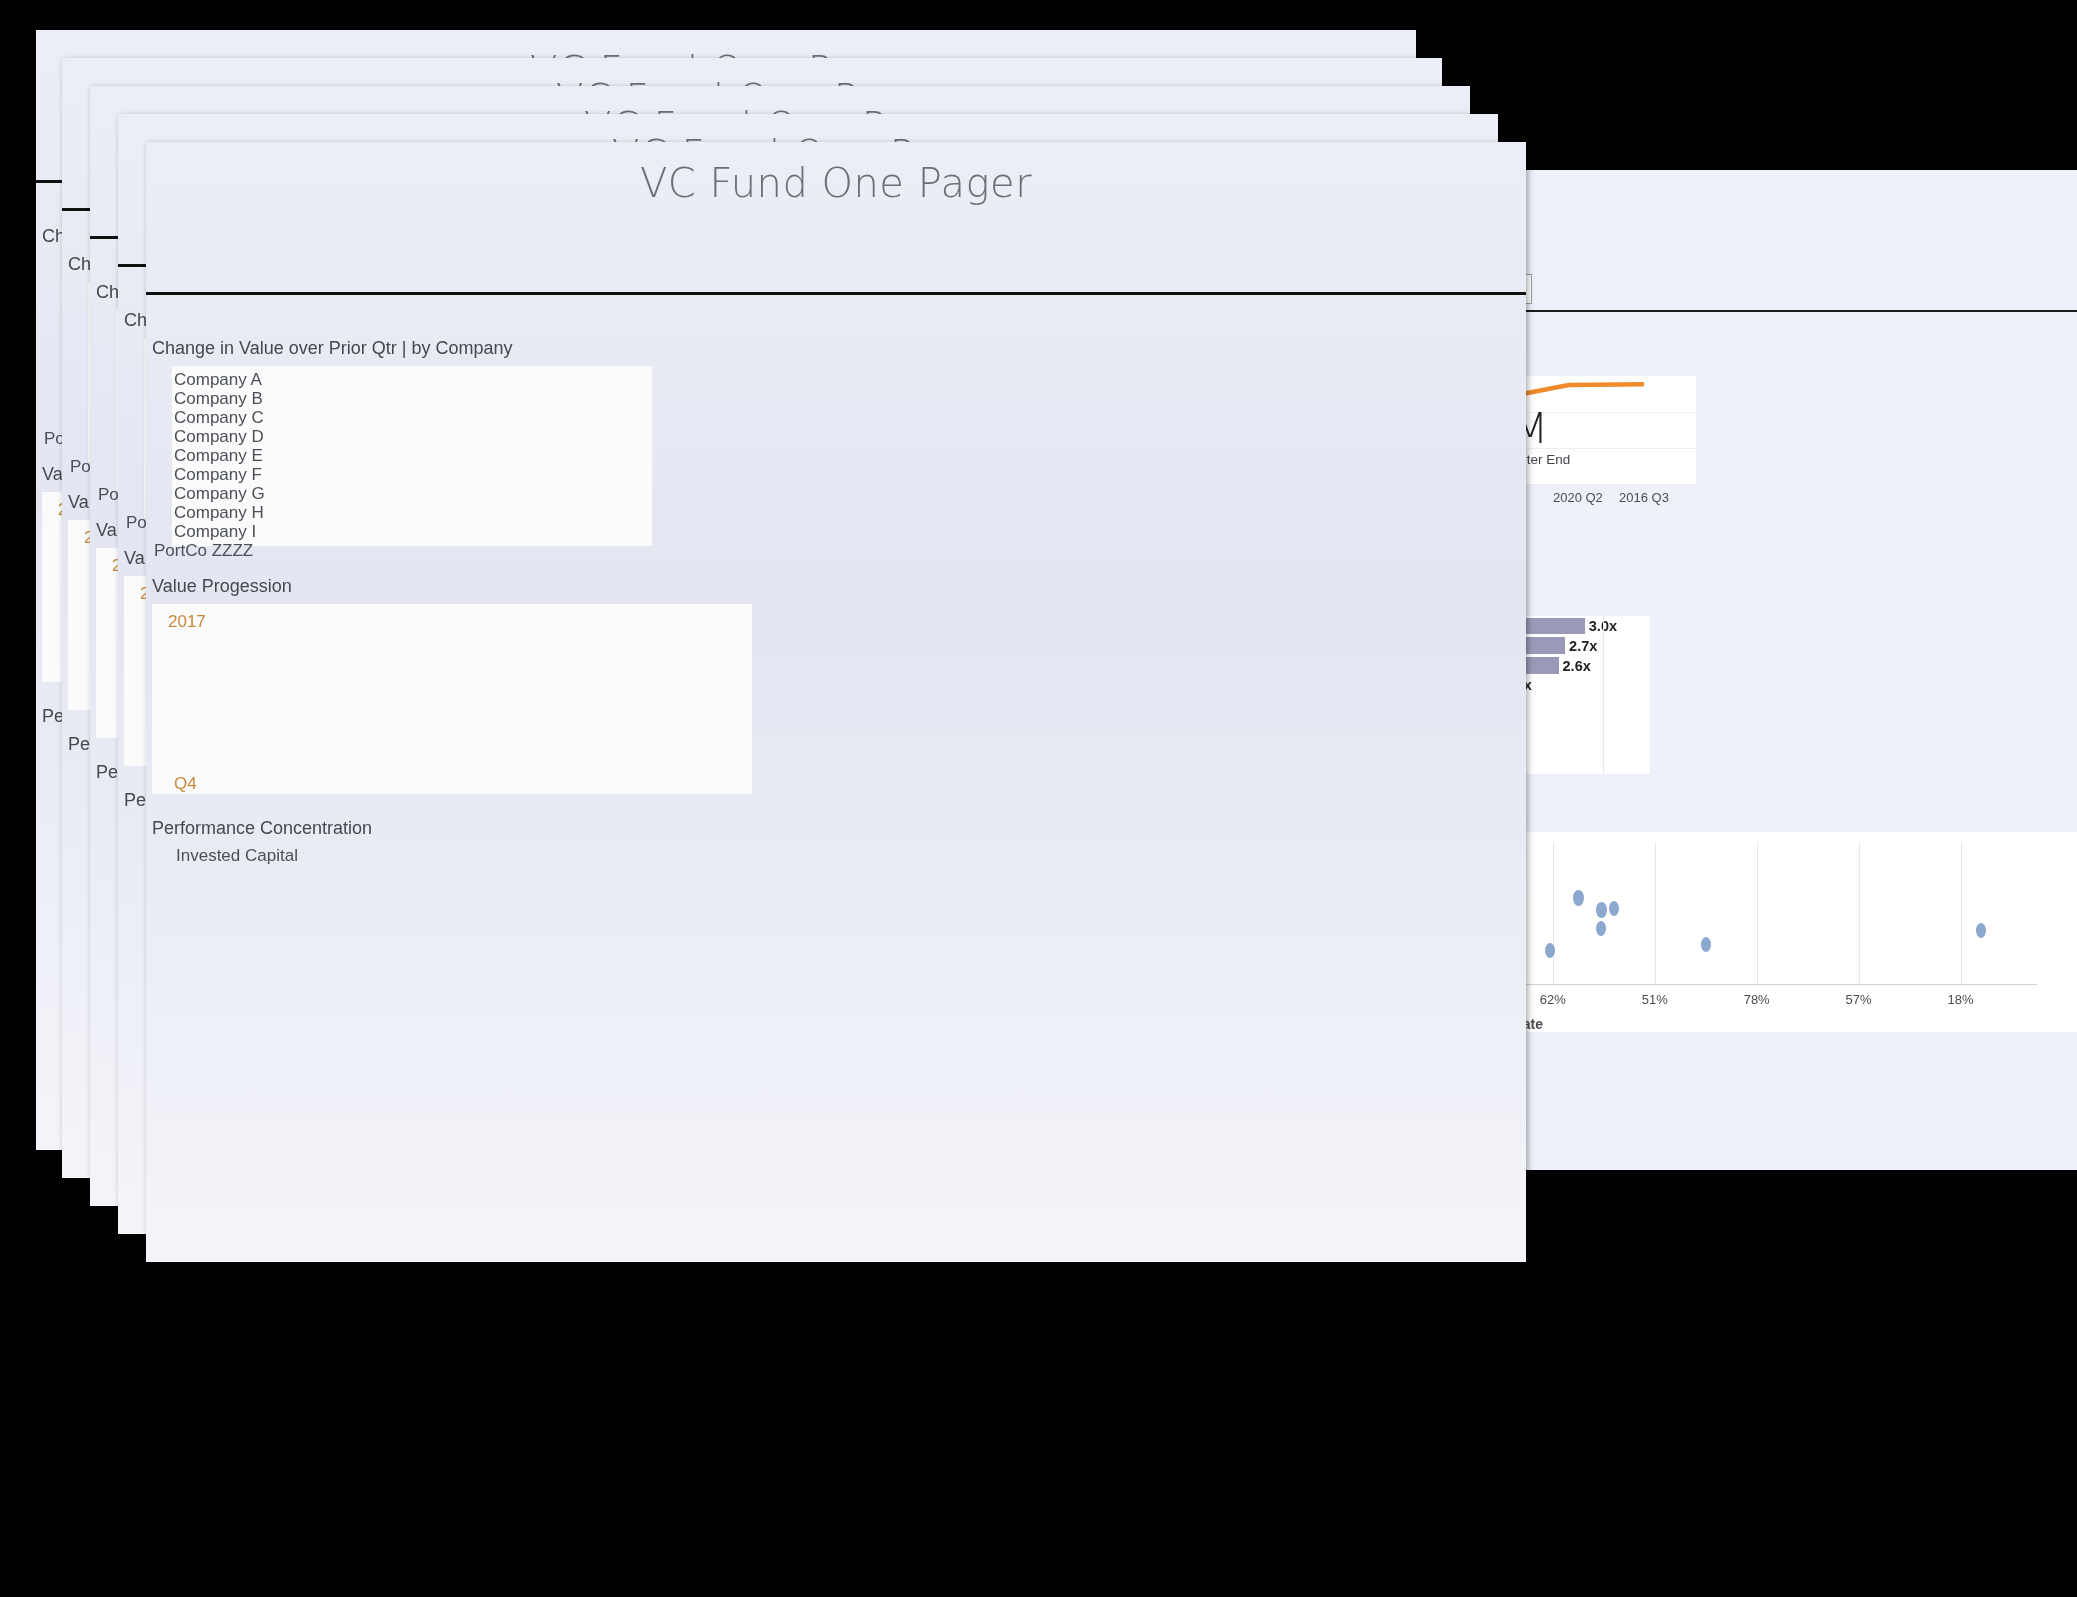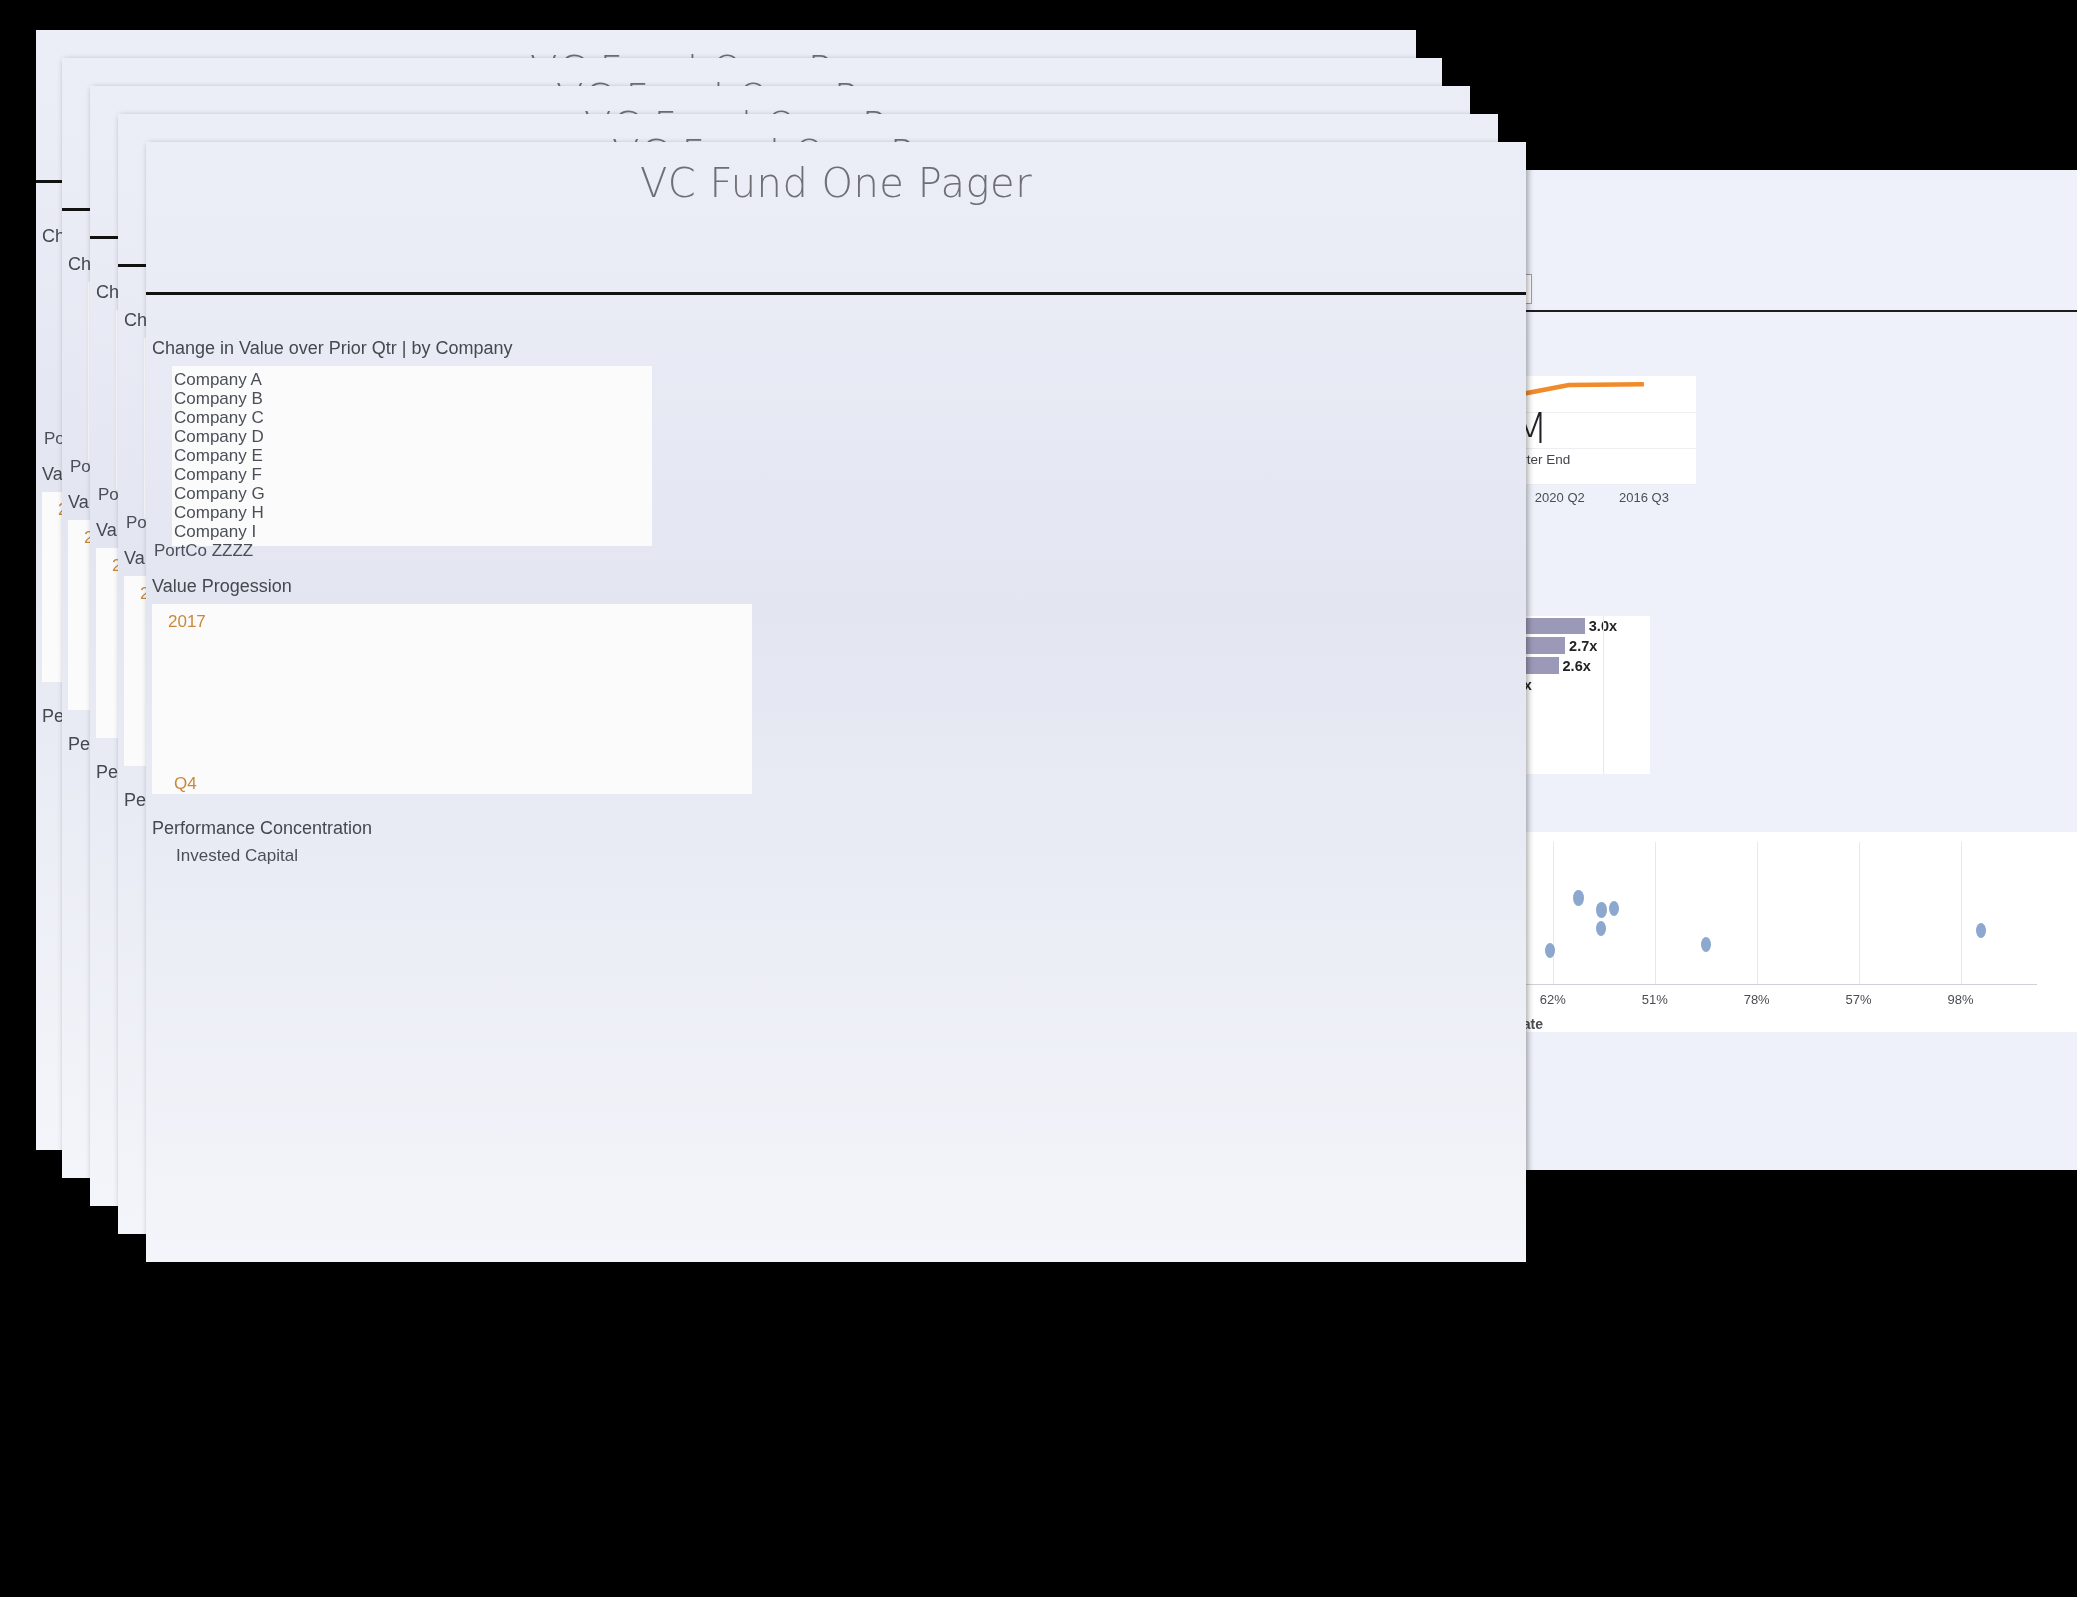--- a/index.html
+++ b/index.html
@@ -314,21 +314,21 @@
           <div class="axlabel" style="left:62px; top:114px; width:68px; text-align:center;">2017 Q4</div>
           <div class="axlabel" style="left:137.08474576271186px; top:114px; width:68px; text-align:center;">2018 Q1</div>
           <div class="axlabel" style="left:212.16949152542372px; top:114px; width:68px; text-align:center;">2018 Q2</div>
           <div class="axlabel" style="left:287.2542372881356px; top:114px; width:68px; text-align:center;">2018 Q3</div>
           <div class="axlabel" style="left:362.33898305084745px; top:114px; width:68px; text-align:center;">2018 Q4</div>
           <div class="axlabel" style="left:437.4237288135593px; top:114px; width:68px; text-align:center;">2019 Q1</div>
           <div class="axlabel" style="left:512.5084745762712px; top:114px; width:68px; text-align:center;">2019 Q2</div>
           <div class="axlabel" style="left:587.593220338983px; top:114px; width:68px; text-align:center;">2019 Q3</div>
           <div class="axlabel" style="left:662.6779661016949px; top:114px; width:68px; text-align:center;">2019 Q4</div>
           <div class="axlabel" style="left:737.7627118644068px; top:114px; width:68px; text-align:center;">2020 Q1</div>
-          <div class="axlabel" style="left:812.8474576271186px; top:114px; width:68px; text-align:left;">2020 Q2</div>
+          <div class="axlabel" style="left:812.8474576271186px; top:114px; width:68px; text-align:right;">2020 Q2</div>
           <div class="axlabel" style="left:887.9322033898304px; top:114px; width:68px; text-align:center;">2016 Q3</div>
         </div>
 
       <div class="ptitle" style="left:6px; top:424px;">
         <span>Value Progession</span>
         <span class="sub">- value based on FMV</span>
       </div>
       <div id="chart-vp" style="position:absolute; left:6px; top:446px; width:620px; height:174px;">
           <div class="plot" style="left:0; top:0; width:620px; height:174px; border:1px solid #c9ccd2;">
             <div class="vp-sep" style="left:0; top:28px; width:620px; height:1px;"></div>
@@ -538,21 +538,21 @@
             <div class="axlabel" style="left:560.8888888888889px; top:160px; width:52px; text-align:center;">8%</div>
             <div class="gridv" style="left:688.8212560386473px; top:10px; height:142px;"></div>
             <div class="axlabel" style="left:662.8212560386473px; top:160px; width:52px; text-align:center;">62%</div>
             <div class="gridv" style="left:790.7536231884058px; top:10px; height:142px;"></div>
             <div class="axlabel" style="left:764.7536231884058px; top:160px; width:52px; text-align:center;">51%</div>
             <div class="gridv" style="left:892.6859903381643px; top:10px; height:142px;"></div>
             <div class="axlabel" style="left:866.6859903381643px; top:160px; width:52px; text-align:center;">78%</div>
             <div class="gridv" style="left:994.6183574879227px; top:10px; height:142px;"></div>
             <div class="axlabel" style="left:968.6183574879227px; top:160px; width:52px; text-align:center;">57%</div>
             <div class="gridv" style="left:1096.550724637681px; top:10px; height:142px;"></div>
-            <div class="axlabel" style="left:1070.550724637681px; top:160px; width:52px; text-align:center;">98%</div>
+            <div class="axlabel" style="left:1070.550724637681px; top:160px; width:52px; text-align:center;">18%</div>
             <div class="axlabel" style="left:40px; top:111.98864590848967px; width:58px; text-align:right;">1.00</div>
             <div class="axlabel" style="left:40px; top:74.87388083641855px; width:58px; text-align:right;">2.00</div>
             <div class="axlabel" style="left:40px; top:25.81083015250354px; width:58px; text-align:right;">5.00</div>
             <div style="position:absolute; left:118px; top:152px; width:1055px; height:1px; background:#cfd2d8;"></div>
             <div class="ylab-rot" style="left:14px; top:41px;">Multiple</div>
             <div class="axlabel" style="left:118px; top:184px; width:1055px; text-align:center; font-weight:bold; font-size:14px;">Loss Rate</div>
             <div class="dot" style="left:174.15942028985506px; top:11.444958993549704px; width:10px; height:15px; background:#6c8fc0;"></div>
             <div class="dot" style="left:168.56280193236714px; top:68.31715432801577px; width:11px; height:16.5px; background:#6c8fc0;"></div>
             <div class="dot" style="left:196.59420289855072px; top:64.86142065802548px; width:11px; height:16.5px; background:#6c8fc0;"></div>
             <div class="dot" style="left:167.56280193236714px; top:86.77215962768761px; width:13px; height:19.5px; background:#6c8fc0;"></div>

